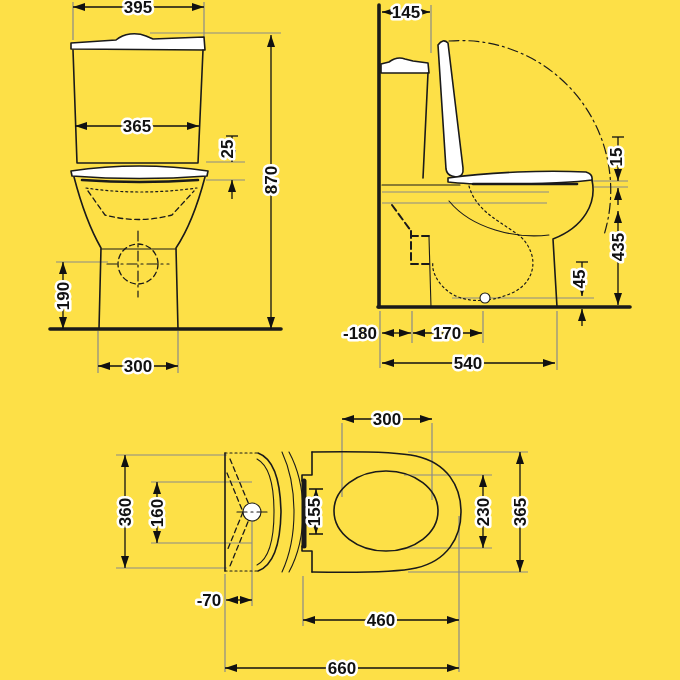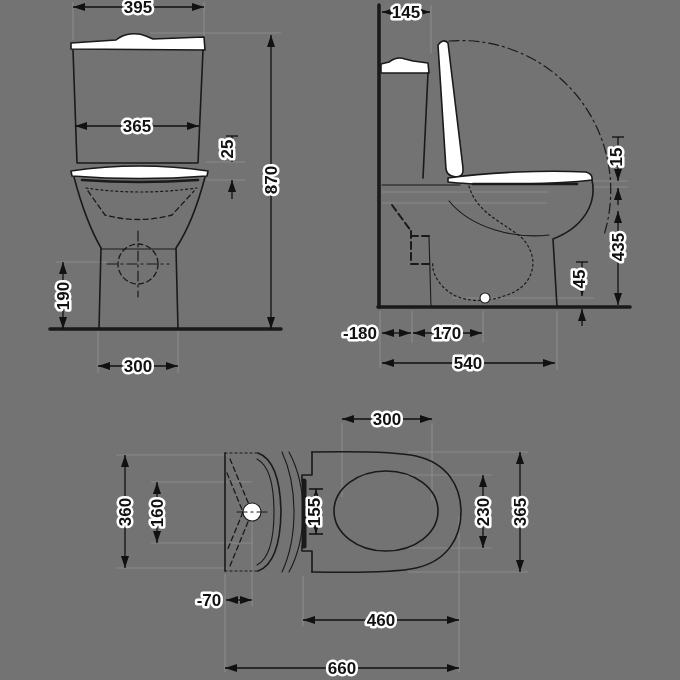--- a/index.html
+++ b/index.html
@@ -1,16 +1,16 @@
 <!DOCTYPE html>
 <html><head>
 <meta charset="utf-8">
 <style>
   html,body{margin:0;padding:0;background:#fff;}
-  .stage{width:680px;height:680px;position:relative;background:#737373;overflow:hidden;}
+  .stage{width:680px;height:680px;position:relative;background:#fde047;overflow:hidden;}
   svg{display:block;}
   svg text{
     font-family:"Liberation Sans","DejaVu Sans",sans-serif;
     font-weight:bold;font-size:17px;fill:#111;
     stroke:#ffffff;stroke-width:5px;paint-order:stroke;stroke-linejoin:round;
   }
   .ln{stroke:#1a1a1a;stroke-width:1.6;fill:none;stroke-linecap:round;stroke-linejoin:round;}
   .fw{fill:#ffffff;}
   .thick{stroke-width:3.6;}
   .mid{stroke-width:2.6;}

